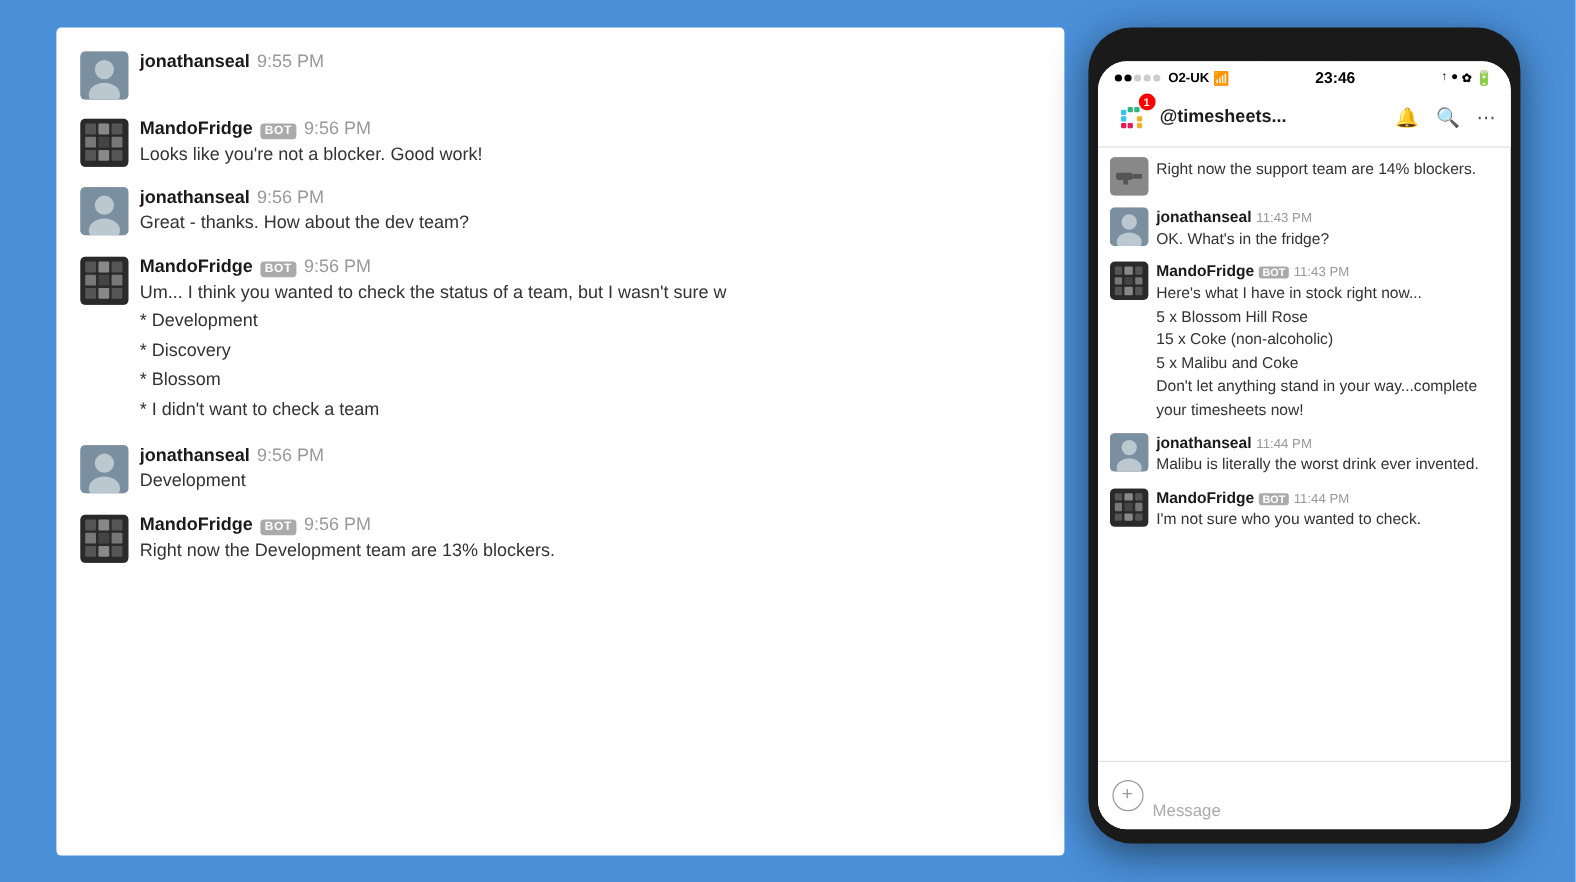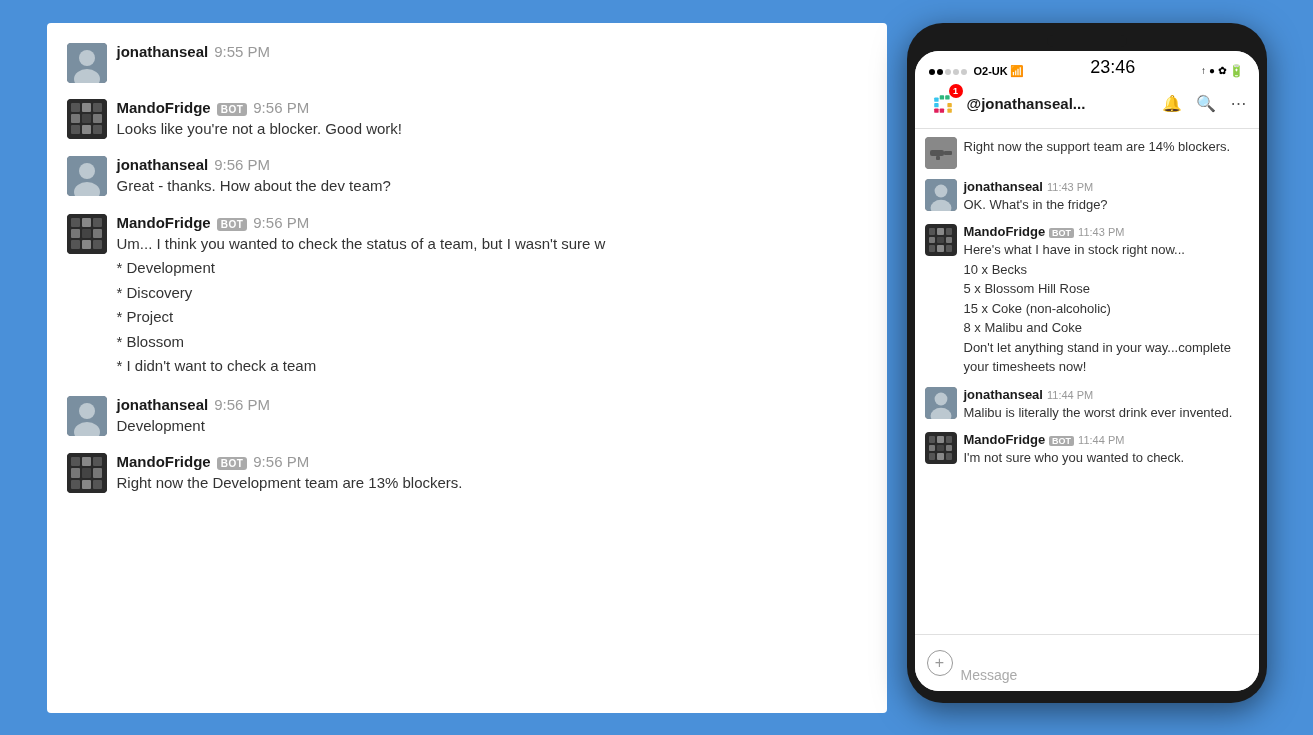--- a/index.html
+++ b/index.html
@@ -126,21 +126,21 @@
       background: #fff;
       padding: 6px 14px 4px;
       display: flex;
       justify-content: space-between;
       align-items: flex-end;
       font-size: 11px;
       font-weight: 600;
       color: #000;
     }
     .status-left { display: flex; gap: 3px; align-items: center; }
-    .status-center { font-size: 18px; font-weight: 400; }
+    .status-center { font-size: 13px; font-weight: 700; }
     .status-right { display: flex; gap: 3px; align-items: center; font-size: 10px; }
 
     .phone-header {
       background: #fff;
       border-bottom: 1px solid #e0e0e0;
       padding: 6px 12px 8px;
       display: flex;
       align-items: center;
       gap: 8px;
     }
@@ -358,21 +358,20 @@
           <div class="msg-content">
             <div class="msg-header">
               <span class="msg-username">MandoFridge</span>
               <span class="msg-bot-badge">BOT</span>
               <span class="msg-time">9:56 PM</span>
             </div>
             <div class="msg-text">
               <p>Um... I think you wanted to check the status of a team, but I wasn't sure w</p>
               <p>* Development</p>
               <p>* Discovery</p>
-              <p>* Project</p>
               <p>* Blossom</p>
               <p>* I didn't want to check a team</p>
             </div>
           </div>
         </div>
         <div class="message-row">
           <div class="avatar avatar-human">
             <svg width="40" height="40" viewBox="0 0 40 40">
     <rect width="40" height="40" rx="4" fill="#7a8fa0"></rect>
     <circle cx="20" cy="15" r="8" fill="#bcc8d0"></circle>
@@ -448,21 +447,21 @@
               <rect x="10" y="20" width="20" height="20" rx="4" fill="#36C5F0"></rect>
               <rect x="35" y="10" width="20" height="20" rx="4" fill="#2EB67D"></rect>
               <rect x="60" y="10" width="20" height="20" rx="4" fill="#2EB67D"></rect>
               <rect x="70" y="45" width="20" height="20" rx="4" fill="#ECB22E"></rect>
               <rect x="70" y="70" width="20" height="20" rx="4" fill="#ECB22E"></rect>
               <rect x="35" y="70" width="20" height="20" rx="4" fill="#E01E5A"></rect>
               <rect x="10" y="70" width="20" height="20" rx="4" fill="#E01E5A"></rect>
             </svg>
             <div class="notification-badge">1</div>
           </div>
-          <span class="channel-name">@jonathanseal...</span>
+          <span class="channel-name">@timesheets...</span>
           <div class="header-icons">
             <span class="header-icon">🔔</span>
             <span class="header-icon">🔍</span>
             <span class="header-icon">⋯</span>
           </div>
         </div>
 
         <div class="phone-messages" id="phone-messages">
             <div class="phone-msg-row">
               <div class="phone-avatar">
@@ -509,24 +508,23 @@
   </div>
               </div>
               <div class="phone-msg-content">
                 <div class="phone-msg-header">
                   <span class="phone-msg-username">MandoFridge</span>
                   <span class="phone-bot-badge">BOT</span>
                   <span class="phone-msg-time">11:43 PM</span>
                 </div>
                 <div class="phone-msg-text">
                   <p>Here's what I have in stock right now...</p>
-                  <p>10 x Becks</p>
                   <p>5 x Blossom Hill Rose</p>
                   <p>15 x Coke (non-alcoholic)</p>
-                  <p>8 x Malibu and Coke</p>
+                  <p>5 x Malibu and Coke</p>
                   <p>Don't let anything stand in your way...complete your timesheets now!</p>
                 </div>
               </div>
             </div>
             <div class="phone-msg-row">
               <div class="phone-avatar">
                 <svg width="32" height="32" viewBox="0 0 40 40">
     <rect width="40" height="40" rx="4" fill="#7a8fa0"></rect>
     <circle cx="20" cy="15" r="8" fill="#bcc8d0"></circle>
     <ellipse cx="20" cy="36" rx="13" ry="10" fill="#bcc8d0"></ellipse>

